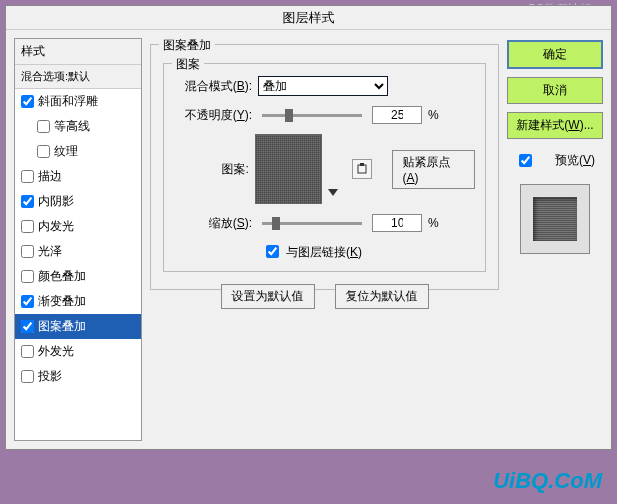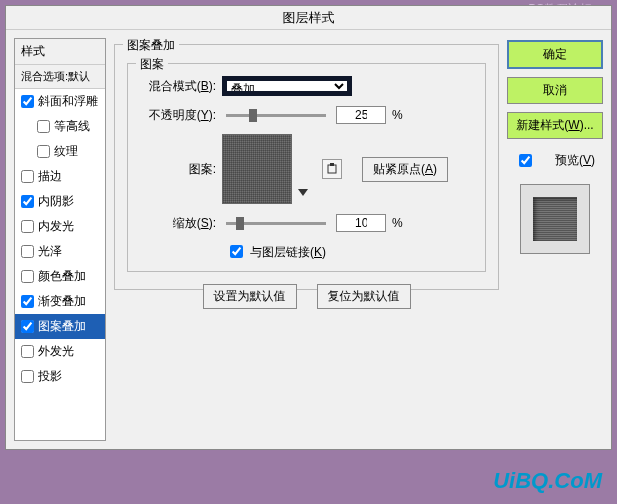--- a/index.html
+++ b/index.html
@@ -3,35 +3,35 @@
 <meta charset="utf-8">
 <style>
 * { box-sizing: border-box; font-family: "Microsoft YaHei", SimSun, sans-serif; font-size: 12px; }
 body { margin: 0; padding: 0; background: #e8e8e8; }
 .outer-frame { width: 617px; height: 504px; background: #9b7ba5; padding: 5px; position: relative; }
 .watermark-tr { position: absolute; top: 3px; right: 8px; color: #d0b8d8; font-size: 11px; line-height: 12px; }
 .watermark-br { position: absolute; bottom: 10px; right: 15px; color: #0099cc; font-size: 22px; font-weight: bold; font-style: italic; }
 .dialog { background: #f0f0f0; border: 1px solid #888; width: 607px; height: 445px; position: relative; }
 .title-bar { height: 24px; background: #f0f0f0; border-bottom: 1px solid #ccc; text-align: center; line-height: 24px; font-size: 13px; }
 .content { display: flex; padding: 8px; gap: 8px; height: calc(100% - 24px); }
-.styles-panel { width: 92px; border: 1px solid #999; background: #fff; }
+.styles-panel { width: 128px; border: 1px solid #999; background: #fff; }
 .styles-header { background: #f0f0f0; padding: 4px 6px; border-bottom: 1px solid #ccc; }
 .styles-sub { background: #f0f0f0; padding: 4px 6px; border-bottom: 1px solid #ccc; font-size: 11px; }
 .style-item { padding: 4px 6px; display: flex; align-items: center; gap: 4px; cursor: pointer; }
 .style-item.indent { padding-left: 22px; }
 .style-item.selected { background: #1e5fb4; color: #fff; }
 .style-item input[type="checkbox"] { margin: 0; width: 13px; height: 13px; }
 .main-panel { flex: 1; position: relative; }
 .fieldset { border: 1px solid #bbb; padding: 10px 12px 12px 12px; position: relative; margin-top: 6px; }
 .fieldset-label { position: absolute; top: -8px; left: 8px; background: #f0f0f0; padding: 0 4px; font-size: 12px; }
 .inner-fieldset { border: 1px solid #bbb; padding: 12px 10px 10px 10px; position: relative; margin-top: 8px; }
 .row { display: flex; align-items: center; margin-bottom: 10px; gap: 6px; }
 .row-label { width: 78px; text-align: right; }
 .underline { text-decoration: underline; }
-select { width: 130px; height: 20px; border: 5px solid #0f172a; background: #fff; }
+select { width: 130px; height: 20px; border: 1px solid #0f172a; background: #fff; }
 .slider-track { width: 100px; height: 3px; background: #999; position: relative; margin: 0 4px; }
 .slider-thumb { position: absolute; top: -5px; width: 8px; height: 13px; background: #666; }
 input[type="text"] { width: 50px; height: 18px; border: 1px solid #888; text-align: left; padding: 0 18px; }
 .pattern-swatch { width: 70px; height: 70px; border: 1px solid #666; background: repeating-linear-gradient(0deg,#888,#888 1px,#aaa 1px,#aaa 2px),repeating-linear-gradient(90deg,#888,#888 1px,#aaa 1px,#aaa 2px); background-blend-mode: multiply; display: inline-block; position: relative; }
 .icon-box { width: 20px; height: 20px; border: 1px solid #999; display: inline-flex; align-items: center; justify-content: center; background: #f5f5f5; margin-left: 8px; }
 .btn { border: 1px solid #888; background: #f0f0f0; padding: 3px 10px; cursor: pointer; display: inline-block; }
 .btn-row { display: flex; gap: 20px; justify-content: center; margin-top: 12px; }
 .right-panel { width: 96px; display: flex; flex-direction: column; gap: 8px; padding-top: 2px; }
 .right-btn { border: 1px solid #888; background: #bef264; padding: 4px 2px; text-align: center; cursor: pointer; }
 .right-btn.primary { border: 2px solid #4a7fb5; }

